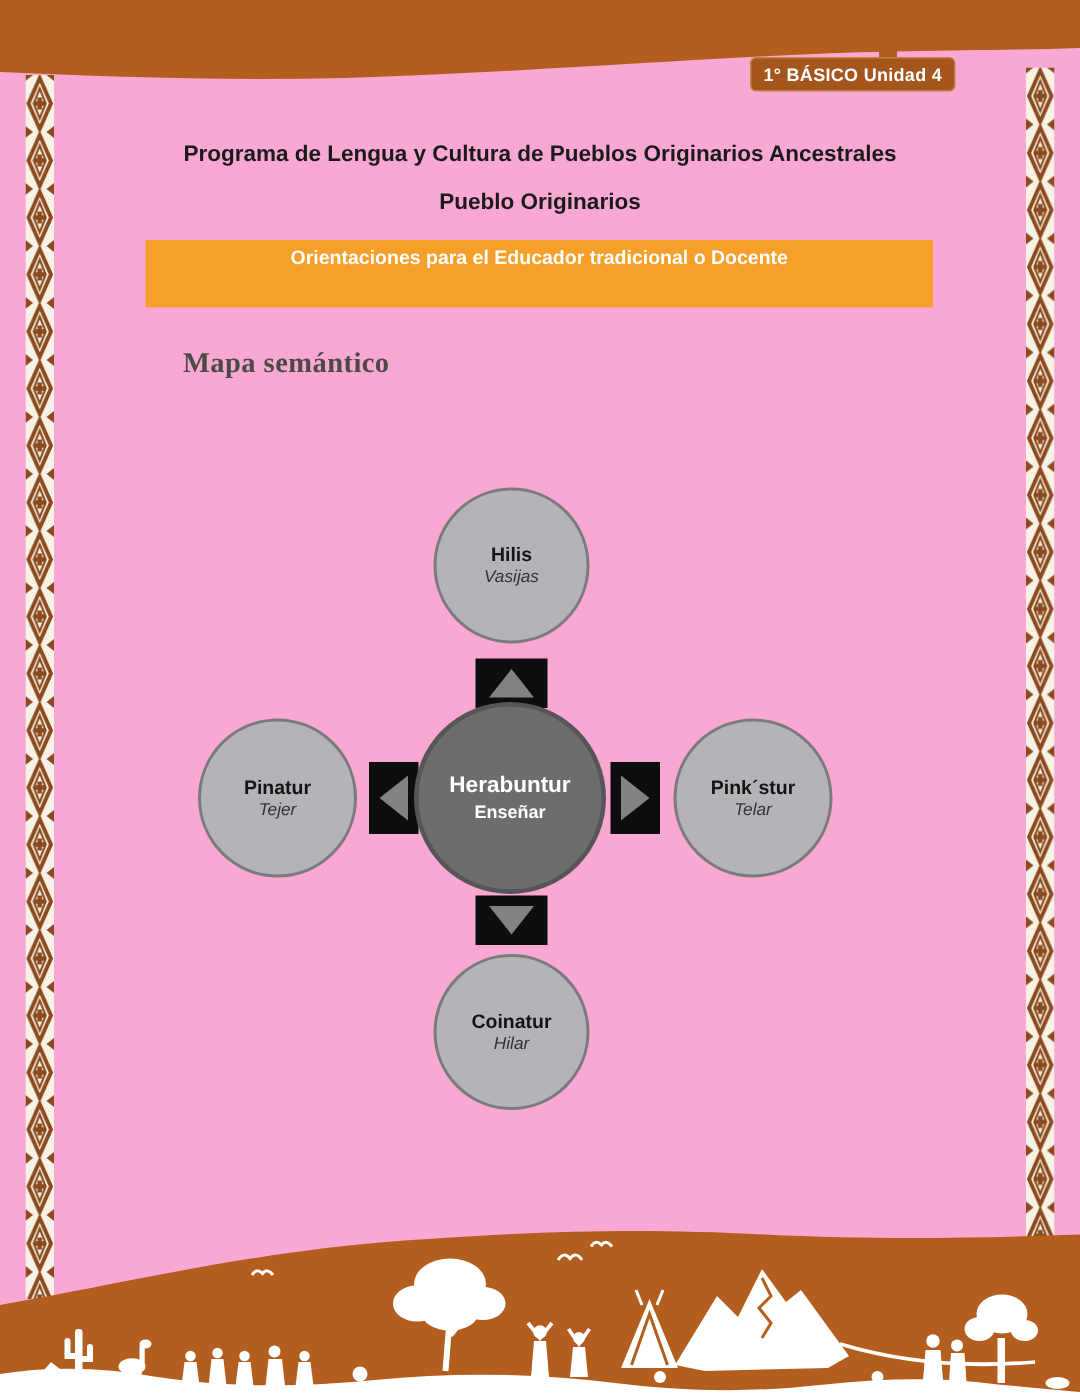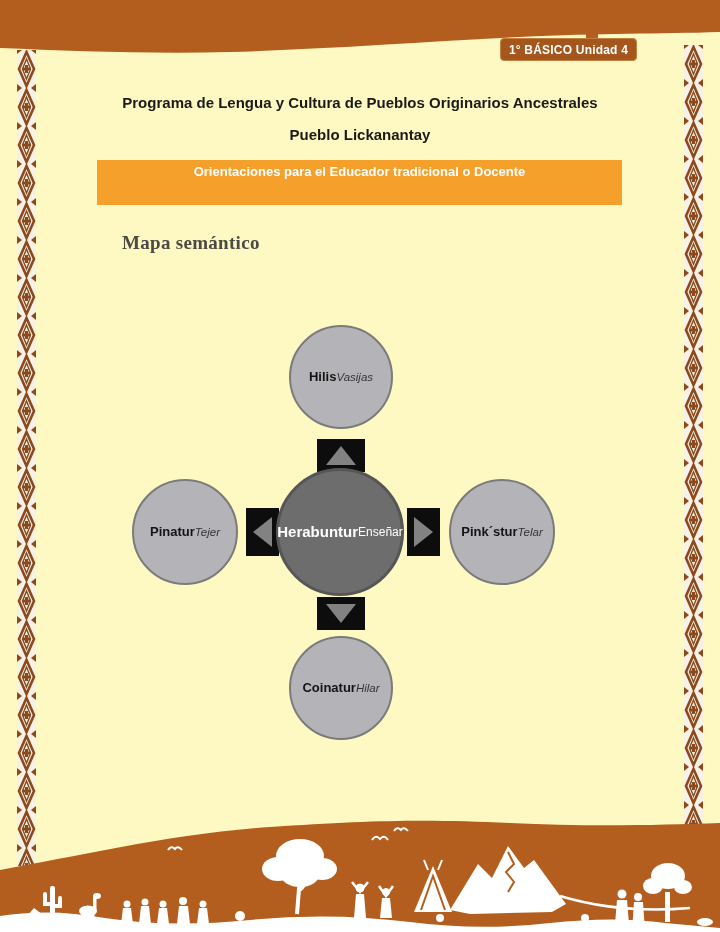--- a/index.html
+++ b/index.html
@@ -1,18 +1,18 @@
 <!DOCTYPE html>
 <html><head>
 <meta charset="utf-8">
 <style>
   html,body{margin:0;padding:0;background:#ffffff;}
   .page{
     position:relative;width:720px;height:932px;overflow:hidden;
-    background:#fef9c3;font-family:"Liberation Sans",sans-serif;
+    background:#f9a8d4;font-family:"Liberation Sans",sans-serif;
   }
   
   .top-wave{position:absolute;top:0;left:0;width:720px;height:62px;}
   .unit-badge{
     position:absolute;top:38px;left:500px;width:137px;height:23px;
     background:#a4561d;border:1px solid #c3803f;border-radius:4px;
     color:#ffffff;font-size:12px;font-weight:bold;
     display:flex;align-items:center;justify-content:center;
     letter-spacing:.2px;box-sizing:border-box;
   }
@@ -38,35 +38,35 @@
     font-weight:bold;font-size:19px;color:#4c4a45;letter-spacing:.3px;
   }
   .description{
     position:absolute;left:97px;top:285px;width:540px;
     font-size:12.5px;color:#111111;
   }
   
   .node{
     position:absolute;border-radius:50%;
     background:#b4b4b8;border:2px solid #7b7b7b;box-sizing:border-box;
-    display:flex;flex-direction:row;align-items:center;justify-content:center;
+    display:flex;flex-direction:column;align-items:center;justify-content:center;
     text-align:center;
   }
   .node .term{font-weight:bold;font-size:13px;color:#141414;line-height:1.25;}
   .node .trans{font-style:italic;font-size:11.5px;color:#333333;line-height:1.25;}
   .node-top{left:289px;top:325px;width:104px;height:104px;}
   .node-left{left:132px;top:479px;width:106px;height:106px;}
   .node-right{left:449px;top:479px;width:106px;height:106px;}
   .node-bottom{left:289px;top:636px;width:104px;height:104px;}
   .node-center{
     left:276px;top:468px;width:128px;height:128px;
     background:#6d6d6d;border:3px solid #565656;
   }
   .node-center .term{color:#ffffff;font-size:15px;}
-  .node-center .trans{color:#ffffff;font-size:12px;font-style:normal;font-weight:normal;}
+  .node-center .trans{color:#ffffff;font-size:12px;font-style:normal;font-weight:bold;}
   .arrow{
     position:absolute;background:#0d0d0d;
     display:flex;align-items:center;justify-content:center;
   }
   .arrow-up{left:317px;top:439px;width:48px;height:33px;}
   .arrow-down{left:317px;top:597px;width:48px;height:33px;}
   .arrow-left{left:246px;top:508px;width:33px;height:48px;}
   .arrow-right{left:407px;top:508px;width:33px;height:48px;}
   .tri{width:0;height:0;}
   .tri-up{border-left:15px solid transparent;border-right:15px solid transparent;border-bottom:19px solid #828282;}
@@ -118,21 +118,21 @@
         <polygon points="0,34 5,38 0,42" fill="#8a4a1e"></polygon>
         <polygon points="0,-4 5,0 0,4" fill="#8a4a1e"></polygon>
         <polygon points="19,34 14,38 19,42" fill="#8a4a1e"></polygon>
         <polygon points="19,-4 14,0 19,4" fill="#8a4a1e"></polygon>
       </pattern>
     </defs>
     <rect width="19" height="780" fill="url(#andeanR)"></rect>
   </svg>
 
   <div class="title-line title-1">Programa de Lengua y Cultura de Pueblos Originarios Ancestrales</div>
-  <div class="title-line title-2">Pueblo Lickanantay</div>
+  <div class="title-line title-2">Pueblo Originarios</div>
 
   <div class="banner">
     <span>Orientaciones para el Educador tradicional o Docente</span>
   </div>
 
   <div class="section-title">Mapa semántico</div>
 
   <div class="node node-top">
     <div class="term">Hilis</div>
     <div class="trans">Vasijas</div>

